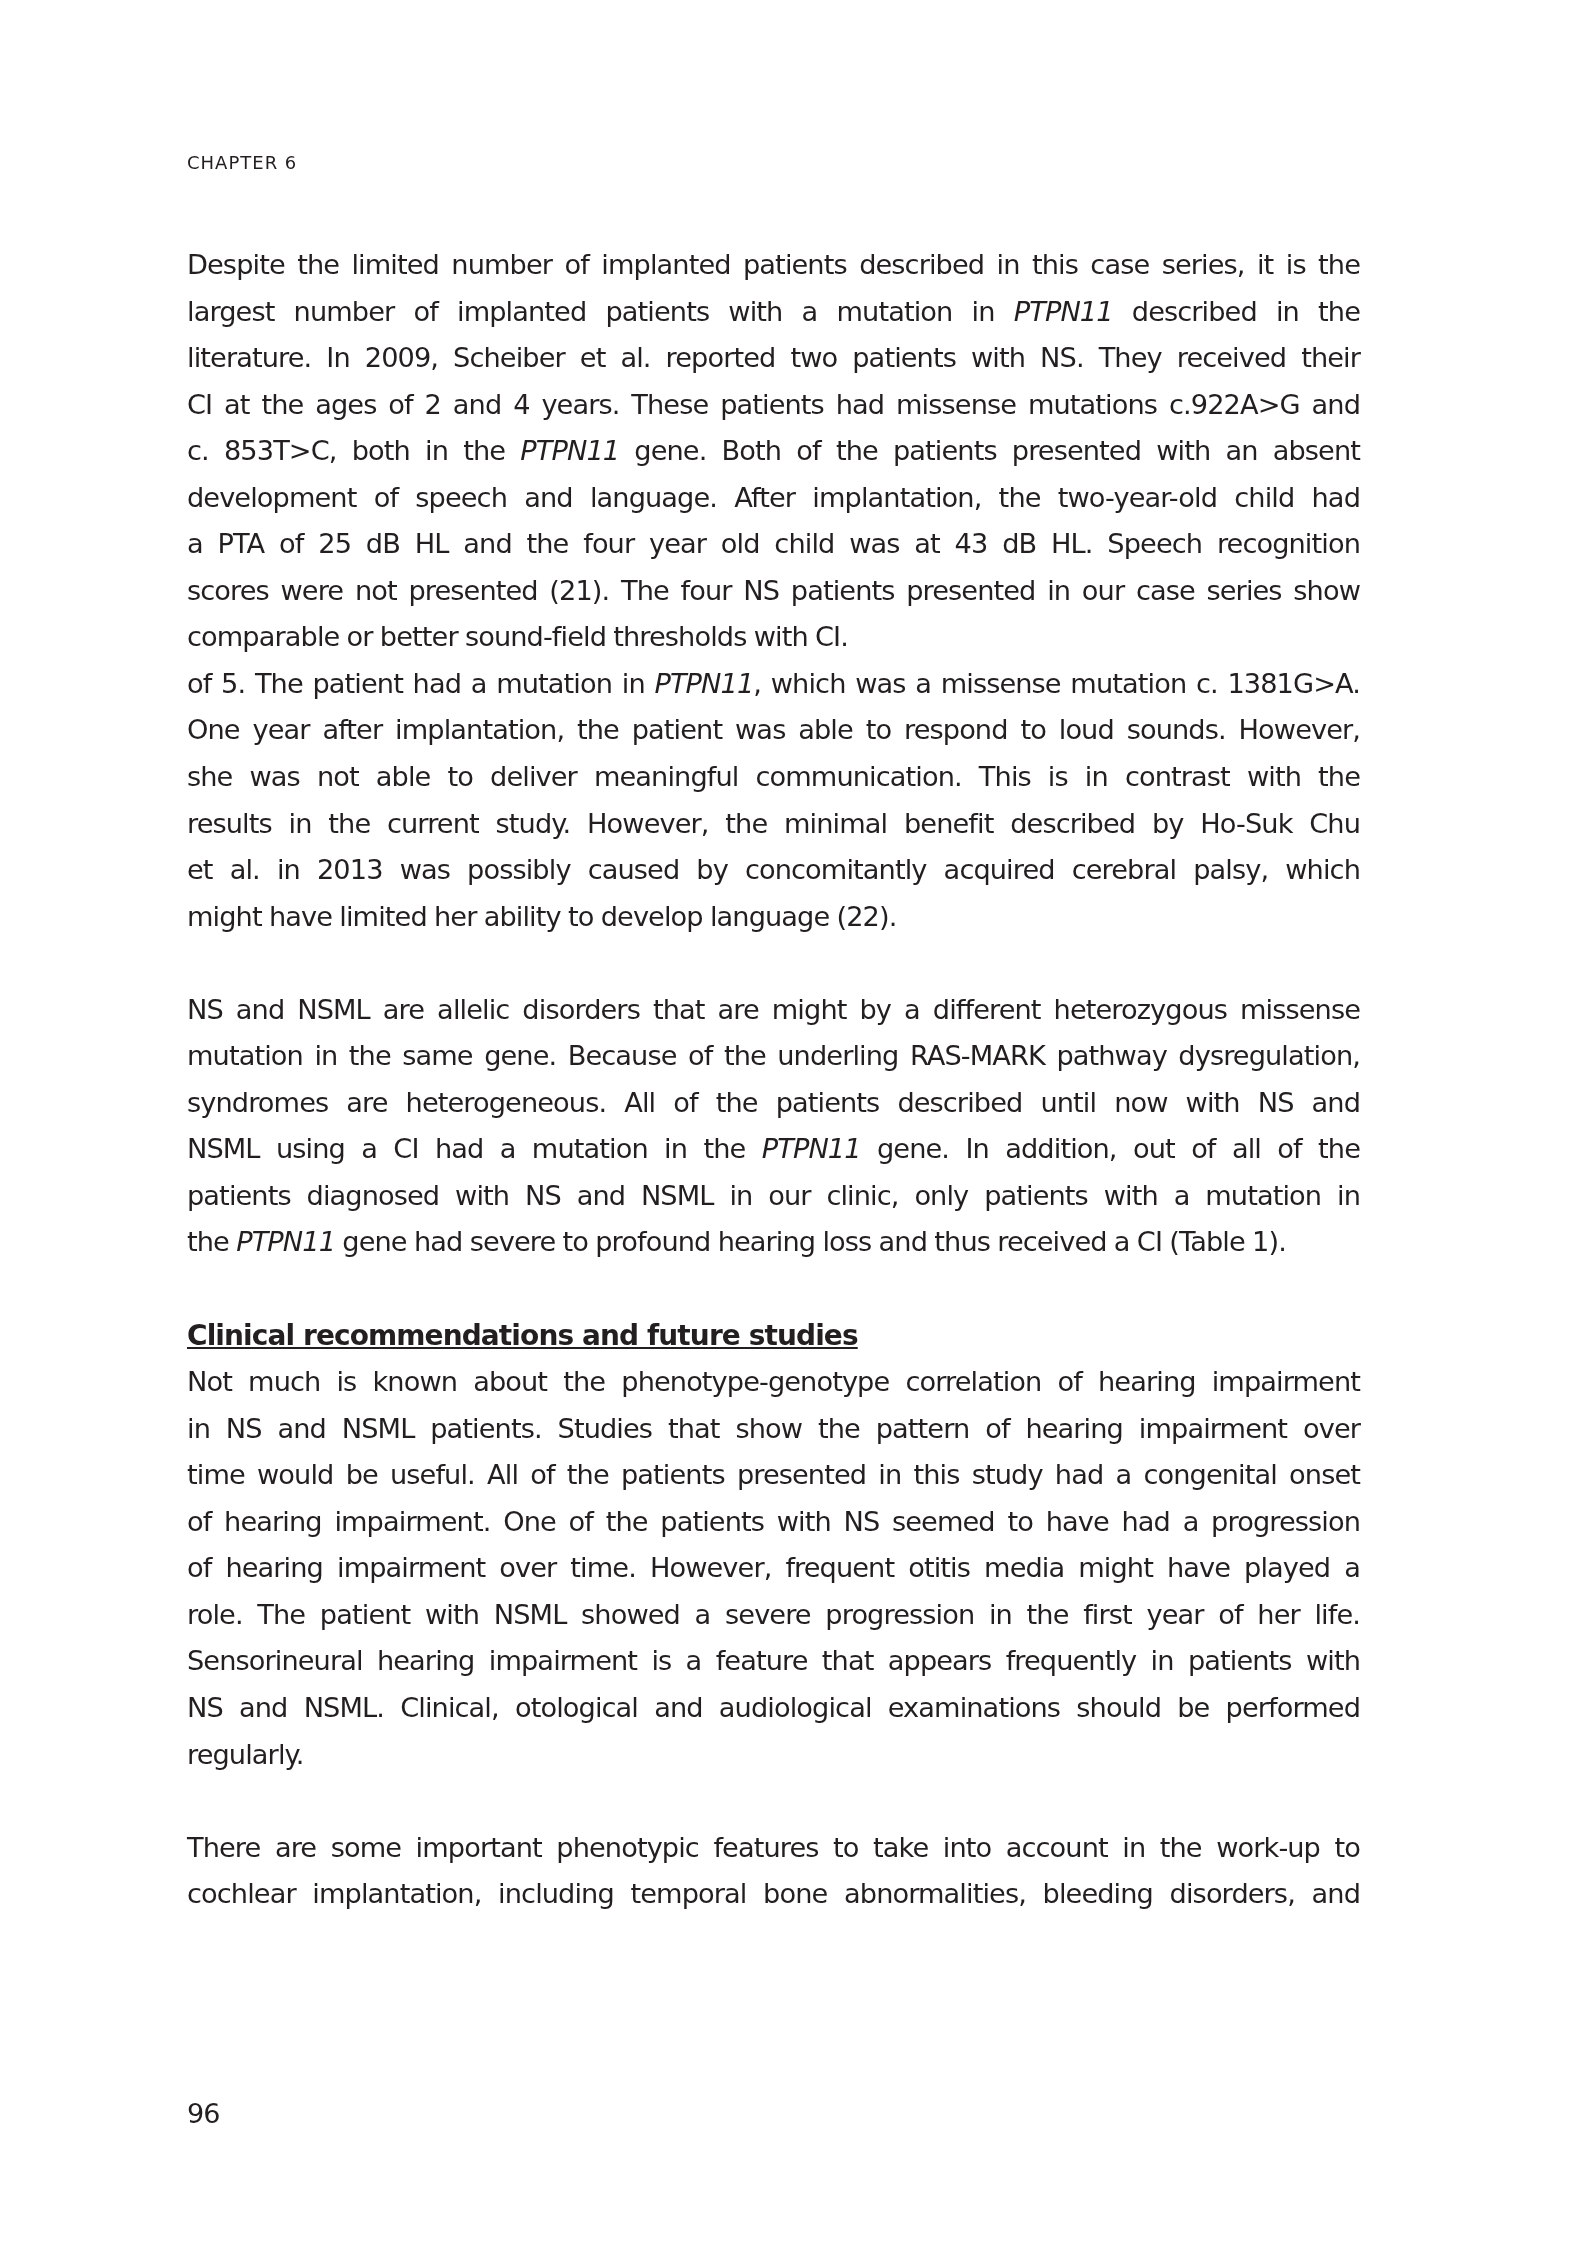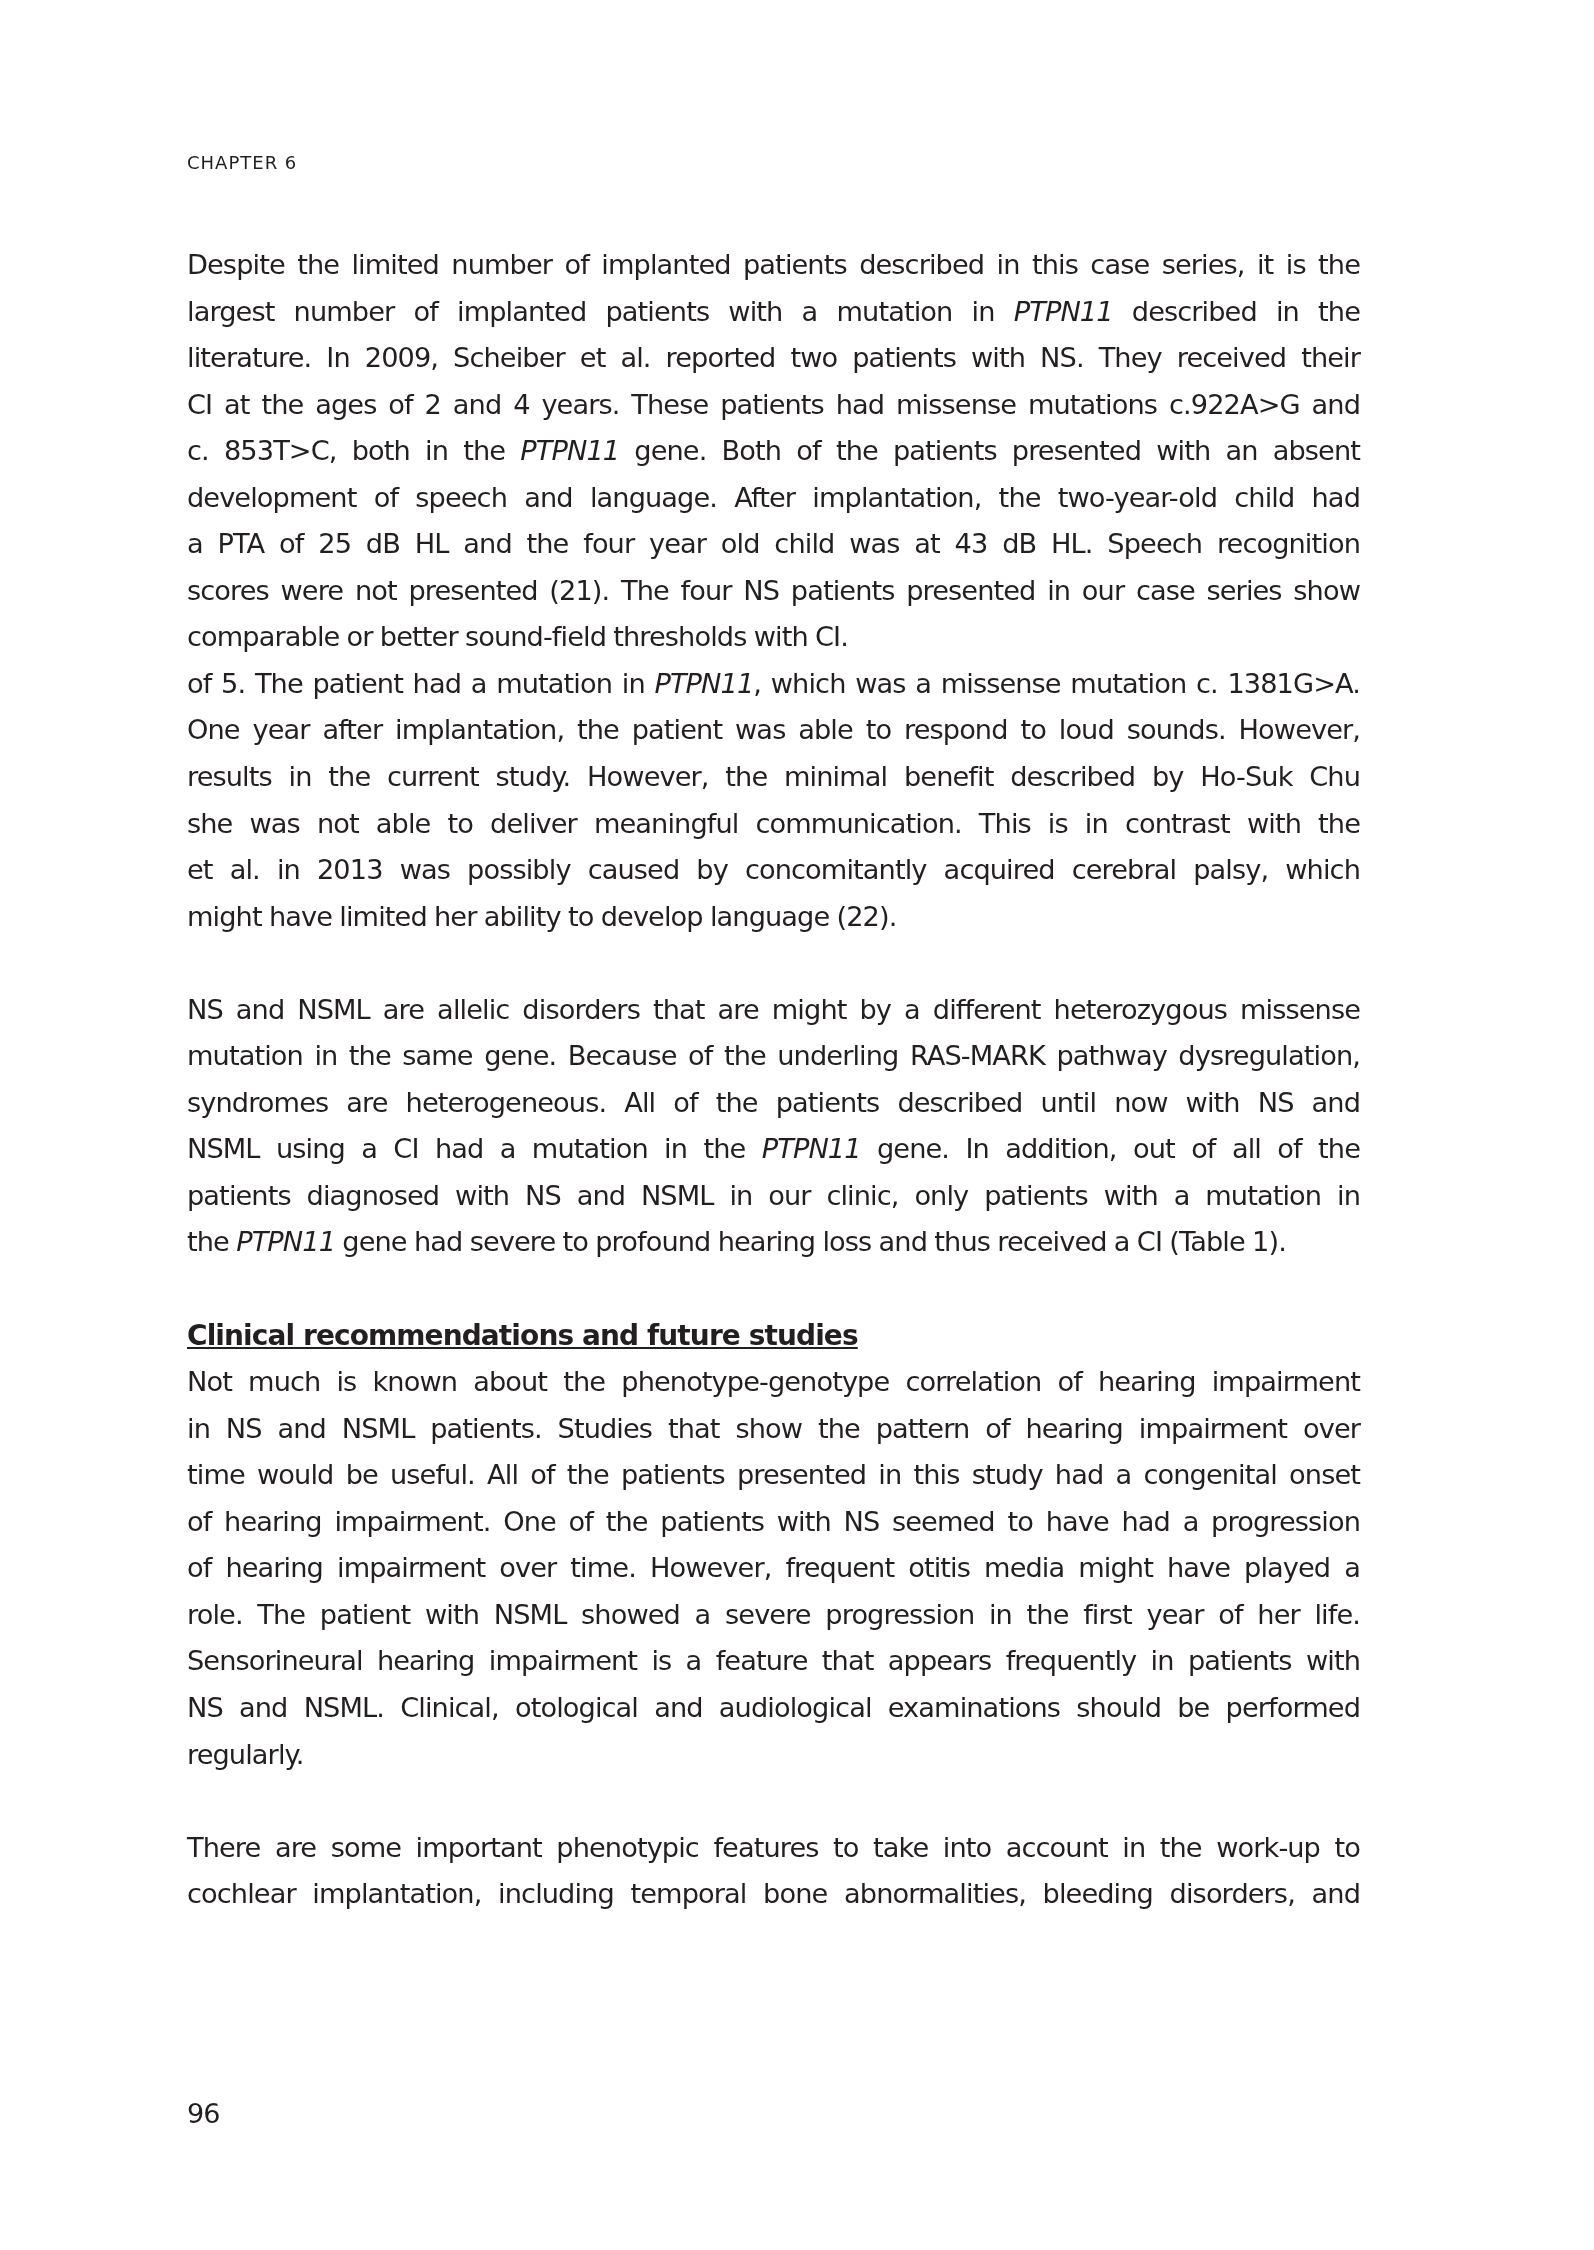--- a/index.html
+++ b/index.html
@@ -47,22 +47,22 @@
       <span class="line">CI at the ages of 2 and 4 years. These patients had missense mutations c.922A&gt;G and</span>
       <span class="line">c. 853T&gt;C, both in the <i>PTPN11</i> gene. Both of the patients presented with an absent</span>
       <span class="line">development of speech and language. After implantation, the two-year-old child had</span>
       <span class="line">a PTA of 25 dB HL and the four year old child was at 43 dB HL. Speech recognition</span>
       <span class="line">scores were not presented (21). The four NS patients presented in our case series show</span>
       <span class="line last">comparable or better sound-field thresholds with CI.</span>
     </p>
     <p class="para">
       <span class="line">of 5. The patient had a mutation in <i>PTPN11</i>, which was a missense mutation c. 1381G&gt;A.</span>
       <span class="line">One year after implantation, the patient was able to respond to loud sounds. However,</span>
+      <span class="line">she was not able to deliver meaningful communication. This is in contrast with the</span>
       <span class="line">results in the current study. However, the minimal benefit described by Ho-Suk Chu</span>
-      <span class="line">she was not able to deliver meaningful communication. This is in contrast with the</span>
       <span class="line">et al. in 2013 was possibly caused by concomitantly acquired cerebral palsy, which</span>
       <span class="line last">might have limited her ability to develop language (22).</span>
     </p>
     <div class="gap"></div>
     <p class="para">
       <span class="line">NS and NSML are allelic disorders that are might by a different heterozygous missense</span>
       <span class="line">mutation in the same gene. Because of the underling RAS-MARK pathway dysregulation,</span>
       <span class="line">syndromes are heterogeneous. All of the patients described until now with NS and</span>
       <span class="line">NSML using a CI had a mutation in the <i>PTPN11</i> gene. In addition, out of all of the</span>
       <span class="line">patients diagnosed with NS and NSML in our clinic, only patients with a mutation in</span>

